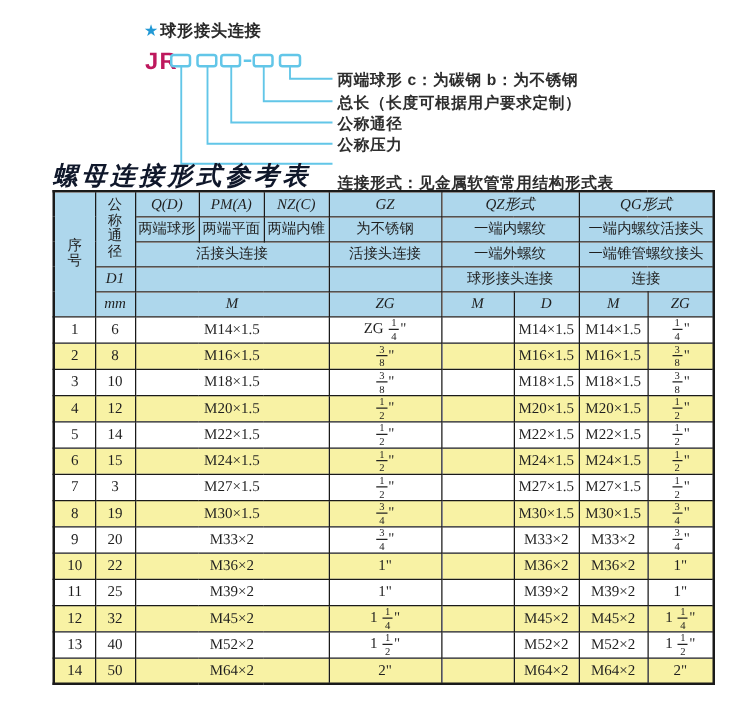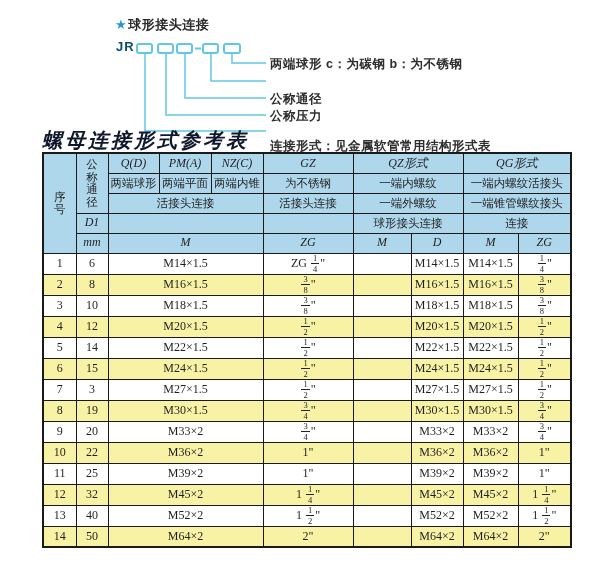--- a/index.html
+++ b/index.html
@@ -9,21 +9,21 @@
   *{margin:0;padding:0;box-sizing:border-box;}
   body{font-family:"Liberation Serif","DejaVu Serif",serif;background:#fff;}
   #canvas{position:relative;width:600px;height:567px;background:var(--white-bg);overflow:hidden;}
 
   
   #diagram-svg{position:absolute;left:0;top:0;pointer-events:none;}
   .diagram-title{position:absolute;left:115px;top:16px;font-family:"Liberation Sans","DejaVu Sans",sans-serif;
     font-size:13px;font-weight:bold;color:#2a2a2a;letter-spacing:0.5px;}
   .diagram-title .star{color:var(--star);font-weight:normal;margin-right:1px;}
   .code-prefix{position:absolute;left:116px;top:39px;font-family:"Liberation Sans","DejaVu Sans",sans-serif;
-    font-size:13px;font-weight:bold;color:#0c4a6e;letter-spacing:1px;}
+    font-size:19px;font-weight:bold;color:#be185d;letter-spacing:1px;}
   .diagram-label{position:absolute;left:270px;font-family:"Liberation Sans","DejaVu Sans",sans-serif;
     font-size:12.5px;font-weight:bold;color:#2e2e2e;white-space:nowrap;letter-spacing:0.5px;}
 
   
   .table-title{position:absolute;left:42px;top:127px;font-size:20px;font-weight:bold;color:#0f172a;
     letter-spacing:3px;font-family:"DejaVu Serif","Liberation Serif",serif;font-style:italic;}
 
   
   table#ref-table{position:absolute;left:42px;top:152px;width:528px;border-collapse:collapse;
     table-layout:fixed;border:2px solid var(--border);}
@@ -62,20 +62,21 @@
     <g stroke="#62c6e8" stroke-width="1.5" fill="none">
       <polyline points="232,53 232,63 266,63"></polyline>
       <polyline points="211,53 211,81 266,81"></polyline>
       <polyline points="185,53 185,98 266,98"></polyline>
       <polyline points="166,53 166,115 266,115"></polyline>
       <polyline points="145,53 145,131 266,131"></polyline>
     </g>
   </svg>
 
   <div class="diagram-label" style="top:56px">两端球形  c：为碳钢  b：为不锈钢</div>
+  <div class="diagram-label" style="top:74px">总长（长度可根据用户要求定制）</div>
   <div class="diagram-label" style="top:91px">公称通径</div>
   <div class="diagram-label" style="top:108px">公称压力</div>
   <div class="diagram-label" style="top:138px">连接形式：见金属软管常用结构形式表</div>
 
   <div class="table-title">螺母连接形式参考表</div>
 
   <table id="ref-table">
     <colgroup>
       <col style="width:33px">
         <col style="width:32px">

